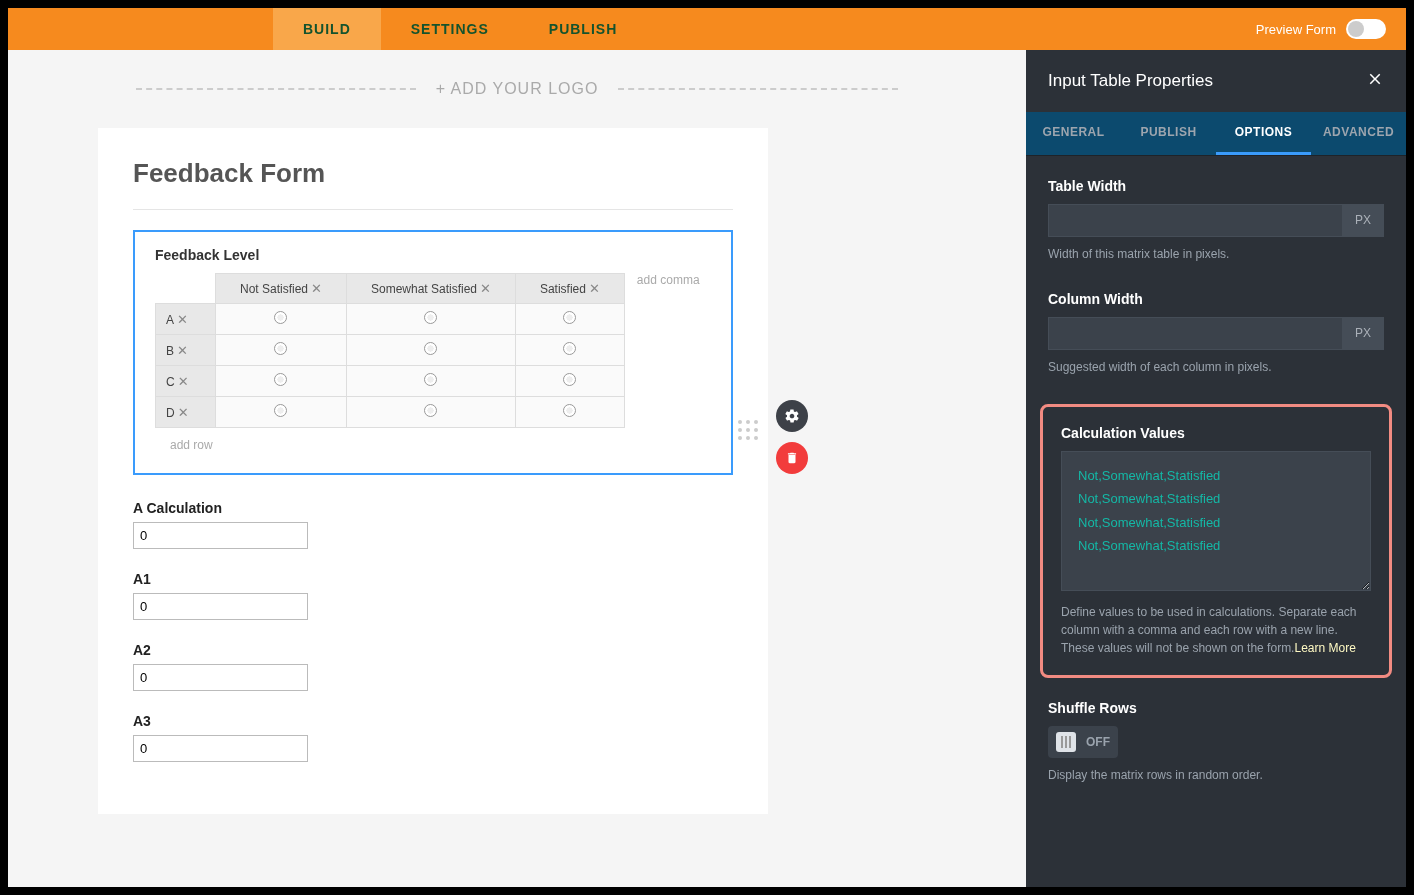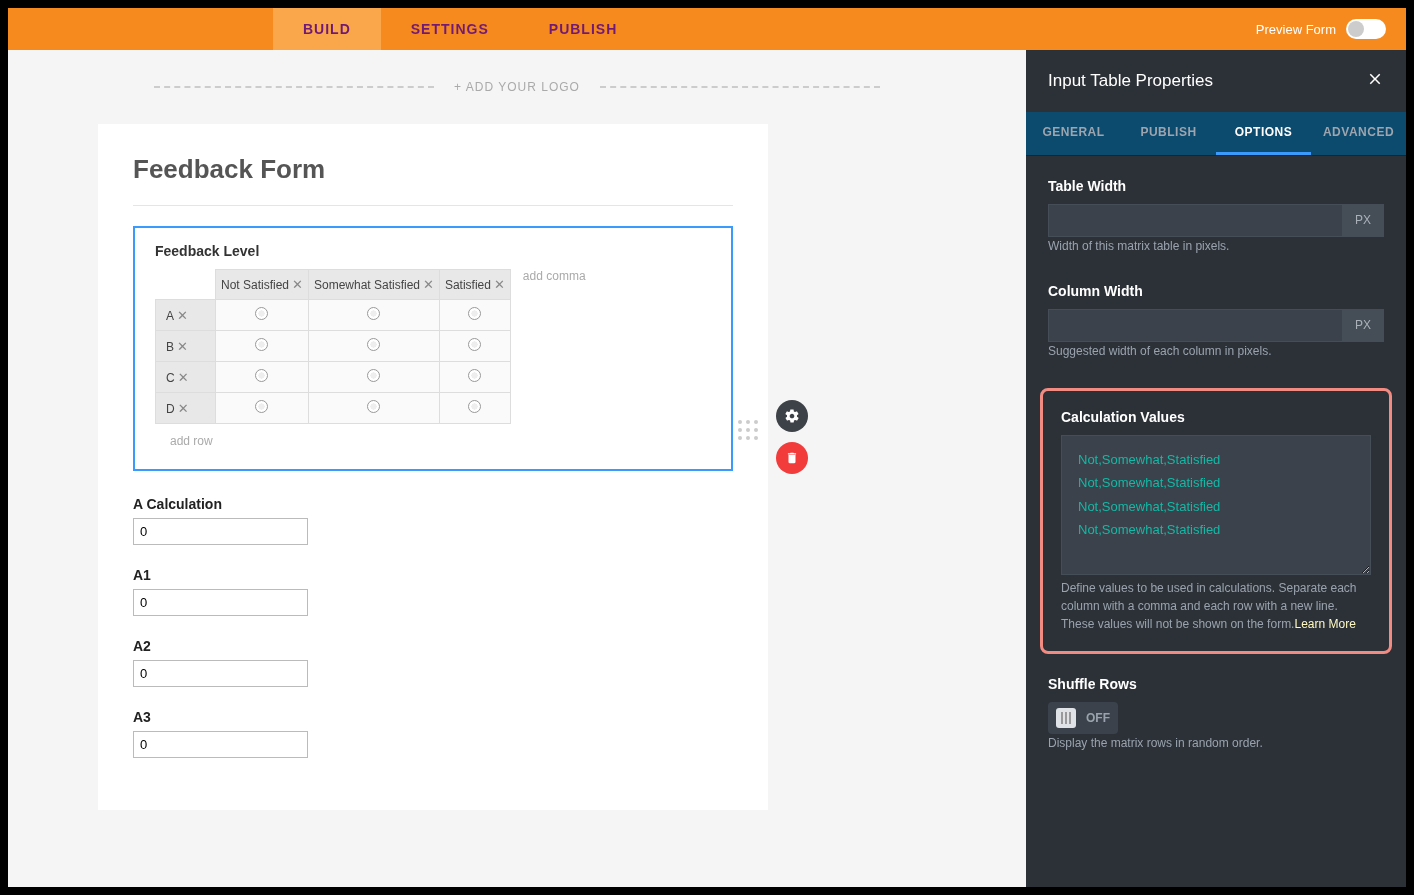--- a/index.html
+++ b/index.html
@@ -1,35 +1,35 @@
 <!DOCTYPE html>
 <html><head>
 <meta charset="utf-8">
 <style>
 * { box-sizing: border-box; margin: 0; padding: 0; }
 body { font-family: -apple-system, BlinkMacSystemFont, "Segoe UI", Arial, sans-serif; background: #000; width: 1414px; height: 895px; overflow: hidden; }
 .app { background: #f5f5f5; margin: 8px; width: 1398px; height: 879px; display: flex; flex-direction: column; position: relative; }
 .topbar { background: #f68a1e; height: 42px; display: flex; align-items: center; padding-left: 265px; position: relative; }
-.tab { color: #701a75; font-size: 14px; font-weight: 600; letter-spacing: 1px; padding: 0 30px; height: 42px; display: flex; align-items: center; cursor: pointer; }
+.tab { color: #14532d; font-size: 14px; font-weight: 600; letter-spacing: 1px; padding: 0 30px; height: 42px; display: flex; align-items: center; cursor: pointer; }
 .tab.active { background: #f9a74a; }
 .preview-wrap { position: absolute; right: 20px; display: flex; align-items: center; gap: 10px; color: #fff; font-size: 13px; }
 .toggle { width: 40px; height: 20px; background: #fff; border-radius: 10px; position: relative; cursor: pointer; }
 .toggle::after { content: ""; width: 16px; height: 16px; background: #ccc; border-radius: 50%; position: absolute; top: 2px; left: 2px; }
 .main { flex: 1; display: flex; overflow: hidden; }
 .canvas-area { flex: 1; padding: 30px 0 0 0; overflow-y: auto; position: relative; }
 .logo-row { display: flex; align-items: center; justify-content: center; gap: 20px; margin-bottom: 30px; }
 .dash { flex: 0 0 280px; border-top: 2px dashed #ccc; }
-.add-logo { color: #aaa; font-size: 12px; letter-spacing: 1px; }
+.add-logo { color: #aaa; font-size: 16px; letter-spacing: 1px; }
 .form-card { background: #fff; width: 670px; margin-left: 90px; padding: 30px 35px; }
 .form-title { font-size: 26px; color: #555; font-weight: 600; margin-bottom: 20px; }
 .hr { border: none; border-top: 1px solid #e5e5e5; margin-bottom: 20px; }
 .tablefield { border: 2px solid #3a9bfc; padding: 15px 20px 20px; margin-bottom: 25px; position: relative; }
 .table-label { font-size: 14px; color: #333; font-weight: 600; margin-bottom: 10px; }
 .matrix { border-collapse: collapse; font-size: 12px; }
-.matrix th, .matrix td { border: 1px solid #ddd; padding: 7px 5px; text-align: center; background: #fafafa; }
+.matrix th, .matrix td { border: 1px solid #ddd; padding: 7px 24px; text-align: center; background: #fafafa; }
 .matrix th { background: #e8e8e8; color: #444; font-weight: 400; white-space: nowrap; }
 .matrix .rowh { background: #e8e8e8; width: 60px; text-align: left; padding-left: 10px; }
 .matrix td.blank, .matrix th.blank { background: #fff; border: none; }
 .xicon { color: #888; font-size: 13px; margin-left: 3px; cursor: pointer; }
 .radio { width: 13px; height: 13px; border: 1px solid #999; border-radius: 50%; display: inline-block; background: radial-gradient(circle,#eee 0 40%,#fff 41%); }
 .addcol { color: #aaa; font-size: 12px; padding-left: 12px; }
 .addrow { color: #aaa; font-size: 12px; margin-top: 10px; display: inline-block; padding-left: 15px; }
 .formfield { margin-bottom: 22px; }
 .formfield label { display: block; font-size: 14px; color: #222; font-weight: 600; margin-bottom: 6px; }
 .formfield input { width: 175px; padding: 5px 6px; border: 1px solid #bbb; font-size: 13px; }
@@ -44,21 +44,21 @@
 .closex { color: #fff; font-size: 22px; cursor: pointer; }
 .panel-tabs { display: flex; border-bottom: 1px solid #1e2329; background: #0c4a6e; }
 .ptab { flex: 1; text-align: center; padding: 13px 0; font-size: 12px; font-weight: 600; color: #9da5ae; letter-spacing: 0.5px; cursor: pointer; }
 .ptab.active { color: #fff; border-bottom: 3px solid #3a9bfc; }
 .panel-body { padding: 22px; }
 .psection { margin-bottom: 28px; }
 .plabel { color: #fff; font-size: 14px; font-weight: 600; margin-bottom: 10px; }
 .pxinput { display: flex; }
 .pxinput input { flex: 1; background: #3b424b; border: 1px solid #454d57; color: #fff; padding: 8px; font-size: 13px; }
 .pxunit { background: #454d57; color: #aab0b8; padding: 8px 12px; font-size: 12px; border: 1px solid #454d57; border-left: none; }
-.phelp { color: #9aa3ad; font-size: 12px; line-height: 1.5; }
+.phelp { color: #9aa3ad; font-size: 12px; margin-top: 8px; line-height: 1.5; }
 .phelp a { color: #fef9c3; text-decoration: none; }
 .highlight { border: 3px solid #f28b82; border-radius: 8px; padding: 18px; margin: 0 -8px 22px; }
 .calctext { width: 100%; height: 140px; background: #3b424b; border: 1px solid #454d57; color: #14b8a6; padding: 12px 16px; font-size: 13px; font-family: inherit; line-height: 1.8; resize: vertical; }
 .shufflerow { display: flex; align-items: center; gap: 10px; background: #3b424b; width: 70px; padding: 6px 8px; border-radius: 4px; }
 .shuffbox { width: 20px; height: 20px; background: #dfe3e8; border-radius: 3px; display: flex; align-items: center; justify-content: center; }
 .shuffbox span { display: inline-block; width: 2px; height: 12px; background: #999; margin: 0 1px; }
 .offlabel { color: #9aa3ad; font-size: 12px; font-weight: 600; }
 </style>
 </head>
 <body>

